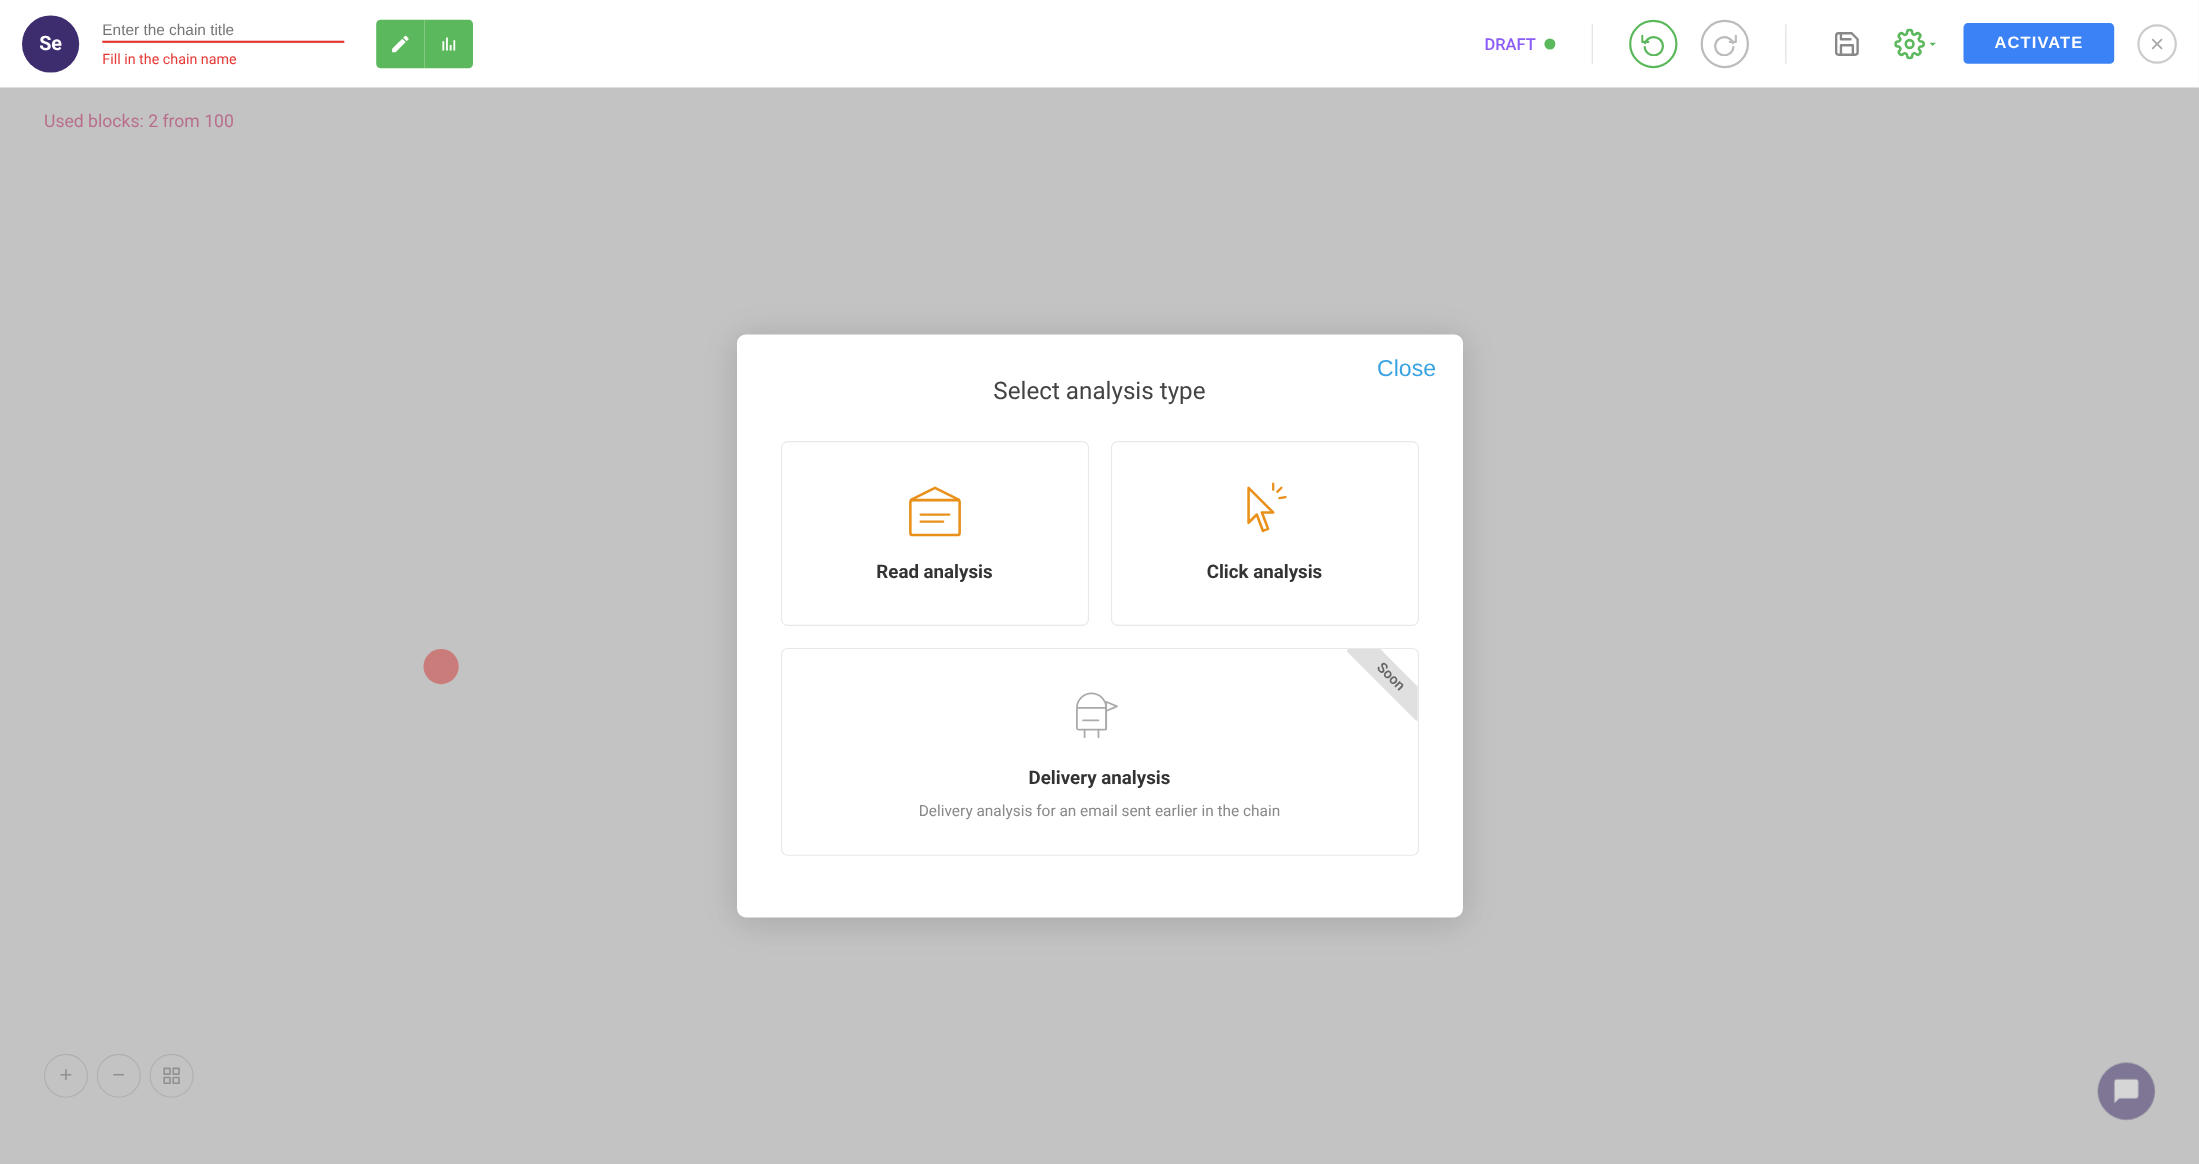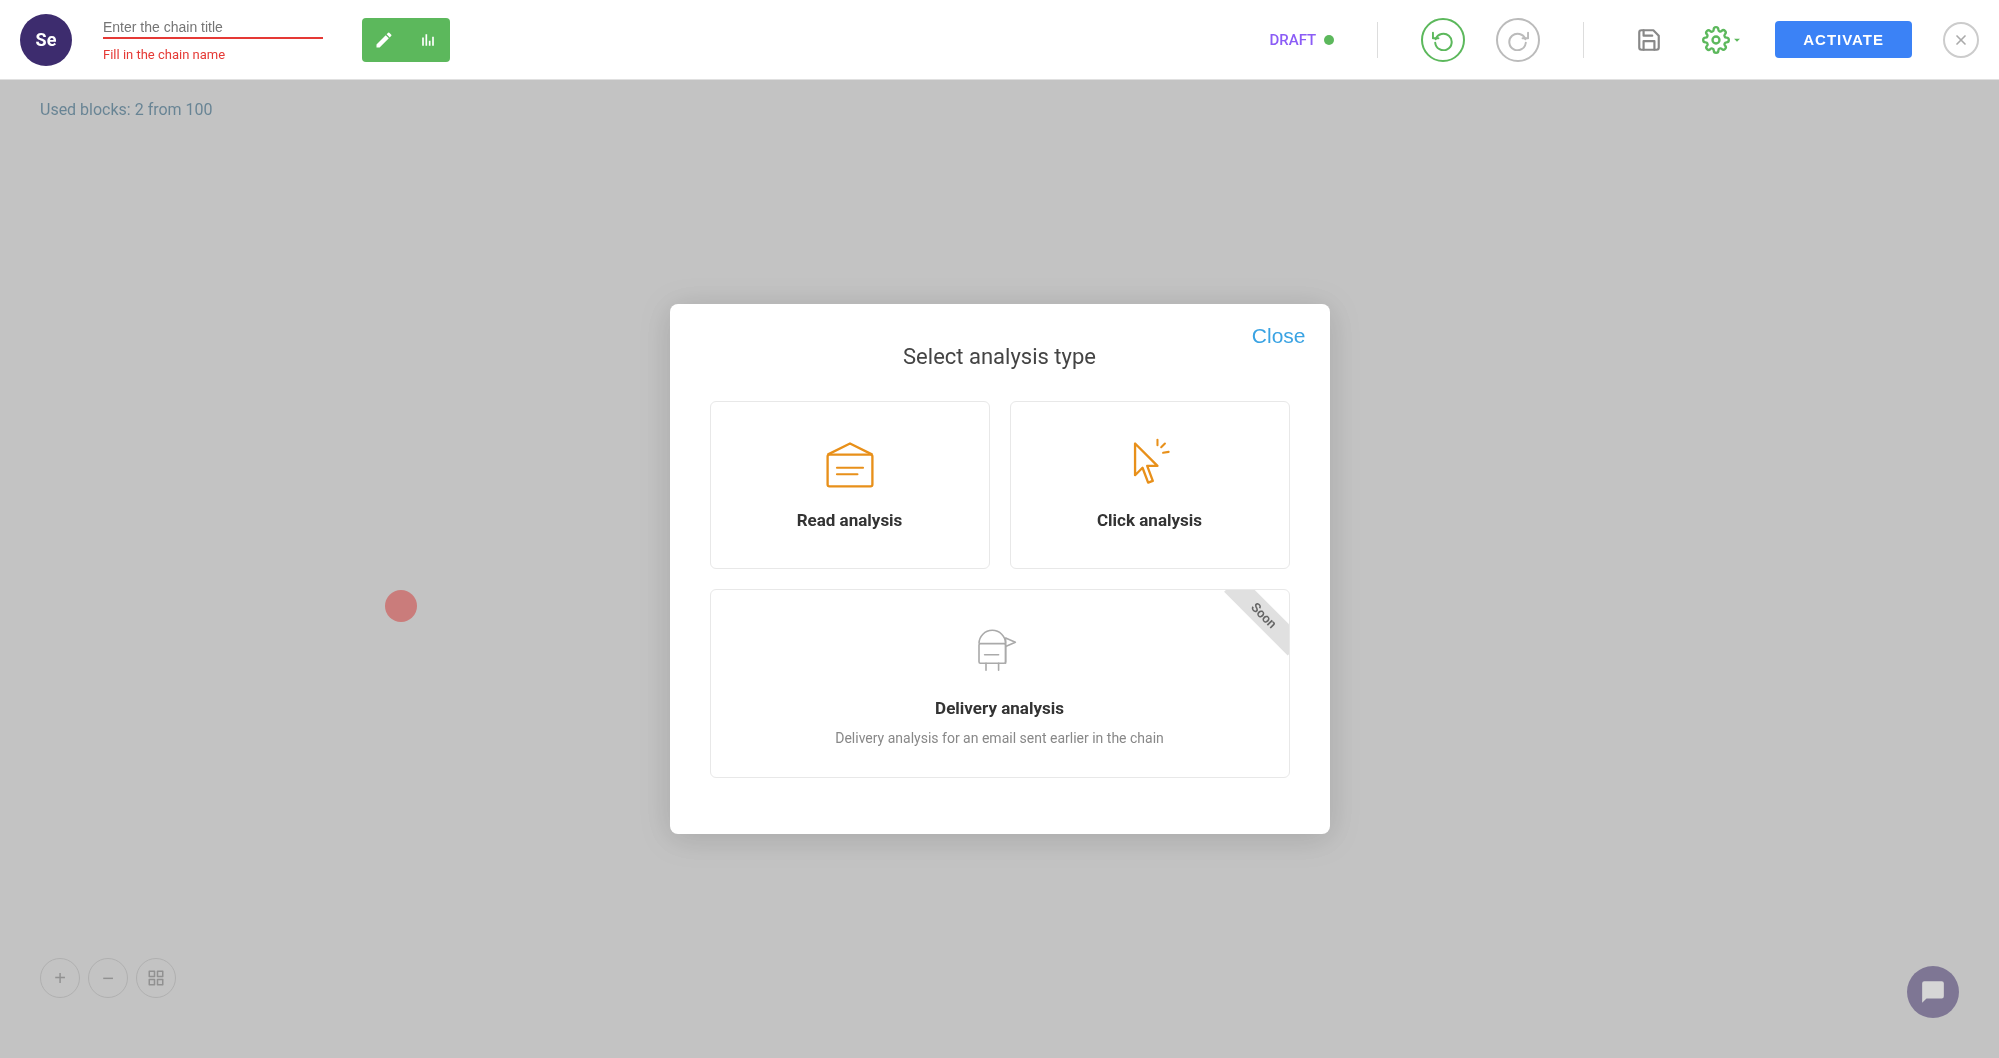--- a/index.html
+++ b/index.html
@@ -14,21 +14,21 @@
 
     
     .header {
       position: fixed;
       top: 0; left: 0; right: 0;
       height: 80px;
       background: #ffffff;
       display: flex;
       align-items: center;
       padding: 15px 20px;
-      gap: 31px;
+      gap: 21px;
       z-index: 100;
       border-bottom: 1px solid #e0e0e0;
     }
 
     .logo-circle {
       width: 52px; height: 52px;
       border-radius: 50%;
       background: #3d2c6e;
       display: flex; align-items: center; justify-content: center;
       color: white;
@@ -161,21 +161,21 @@
       padding-top: 80px;
       height: 1058px;
       position: relative;
     }
 
     .used-blocks {
       position: absolute;
       top: 100px;
       left: 40px;
       font-size: 16px;
-      color: #0c4a6e;
+      color: #be185d;
     }
 
     
     .zoom-controls {
       position: fixed;
       bottom: 60px;
       left: 40px;
       display: flex;
       gap: 8px;
     }

